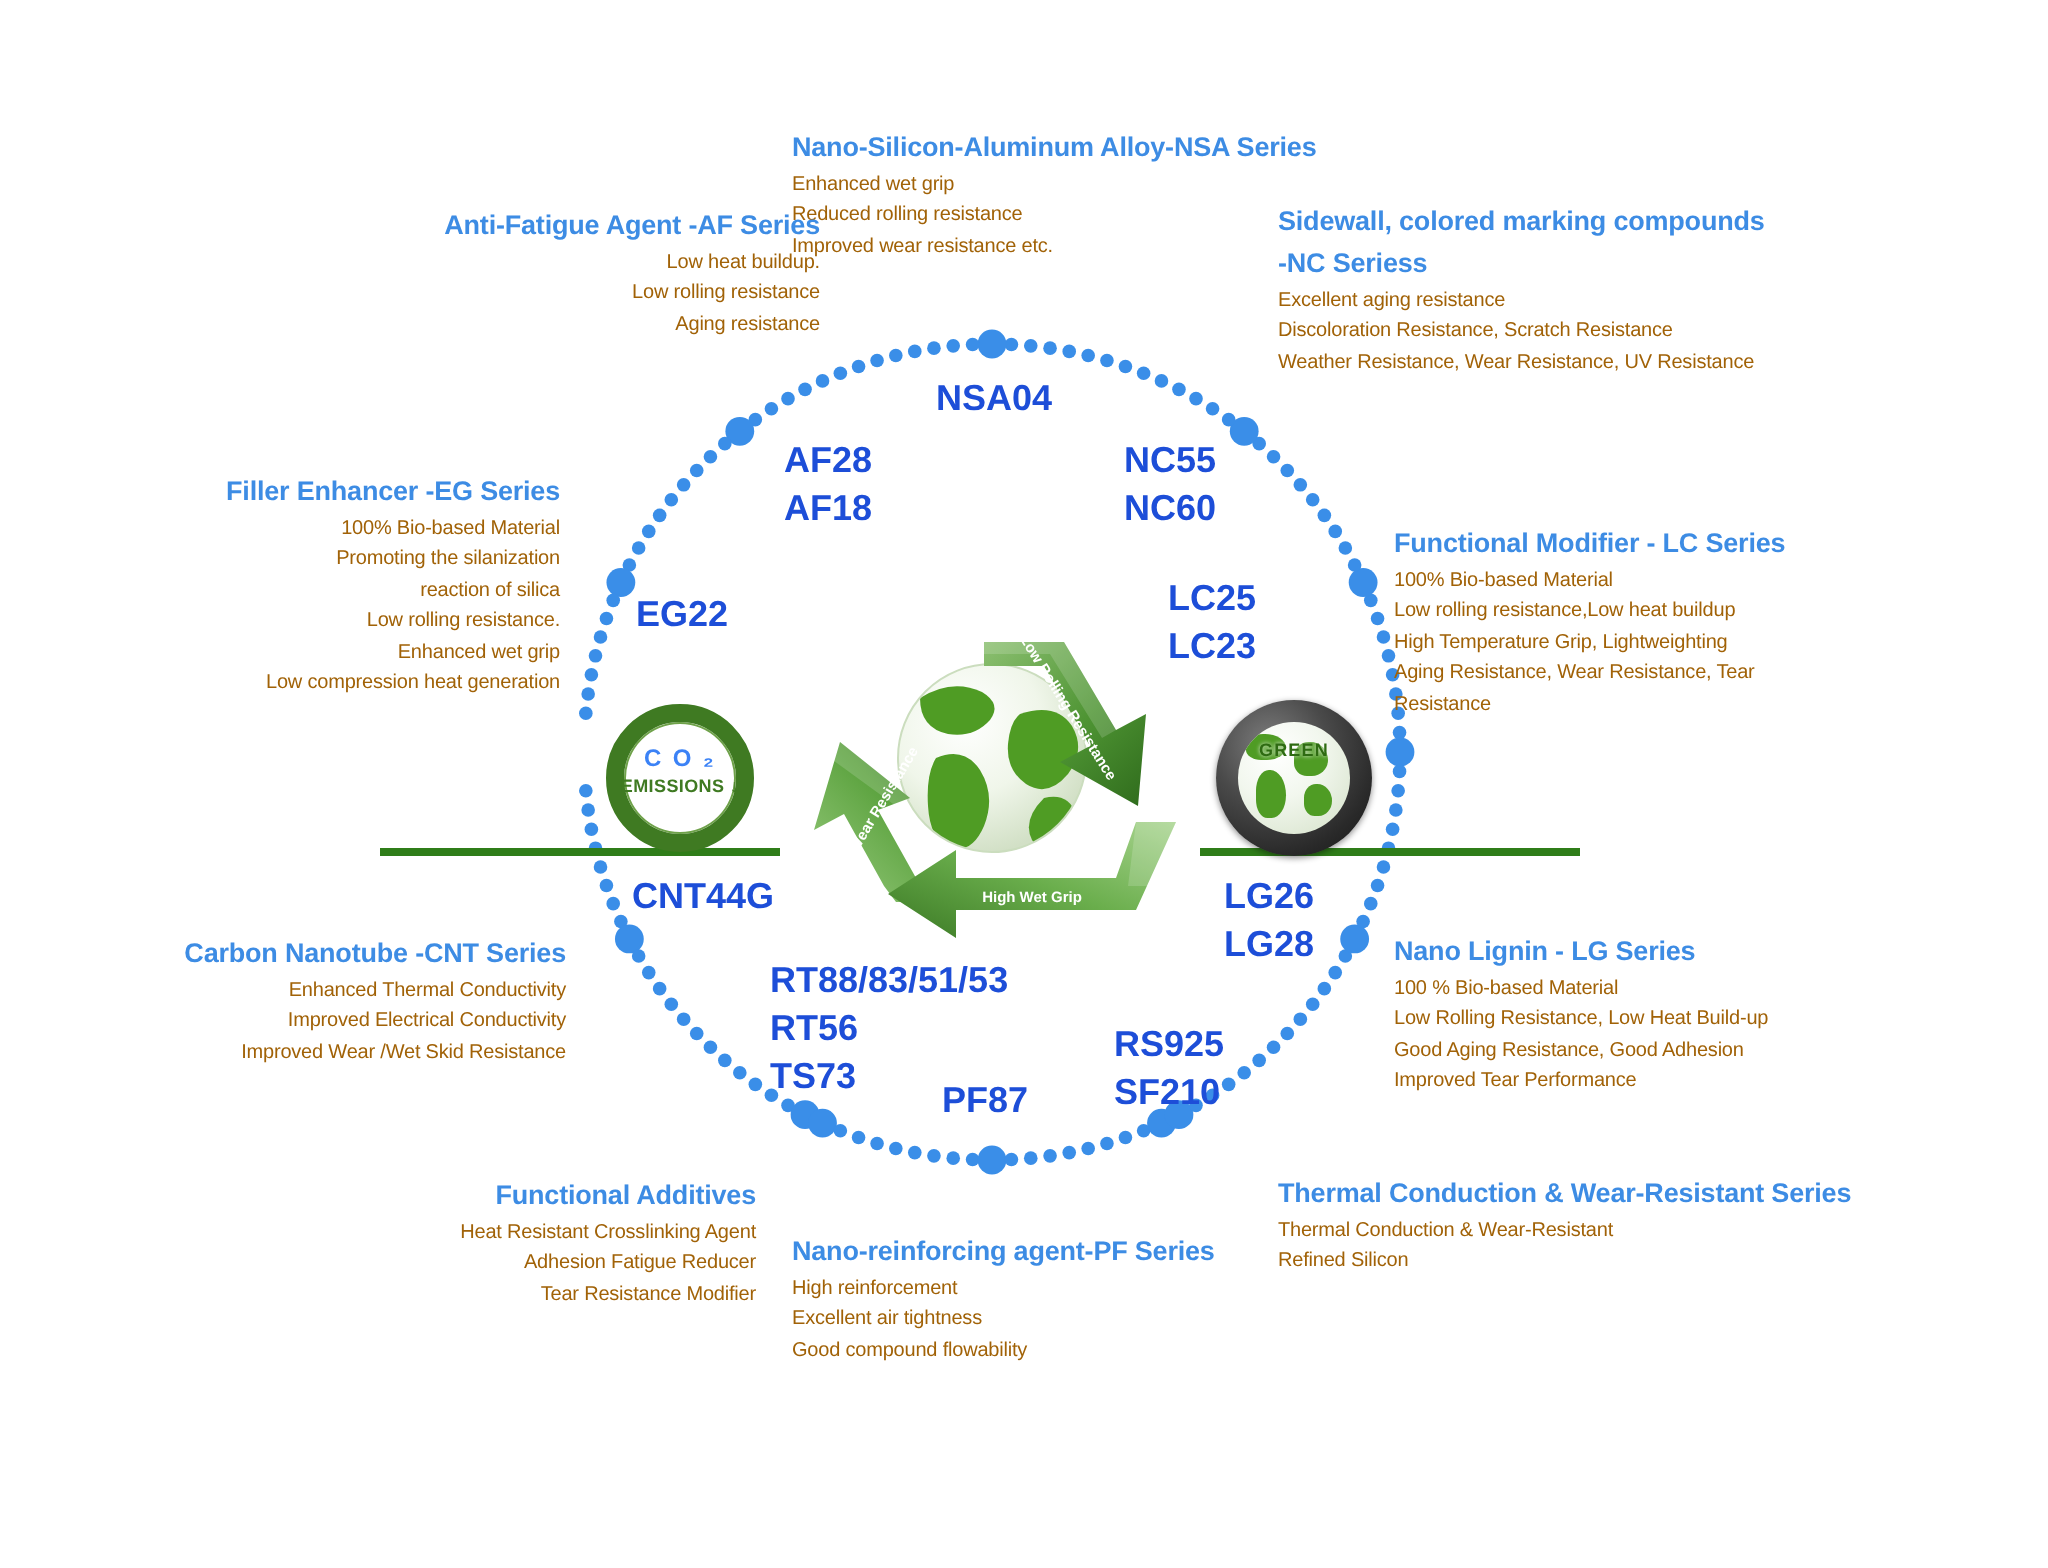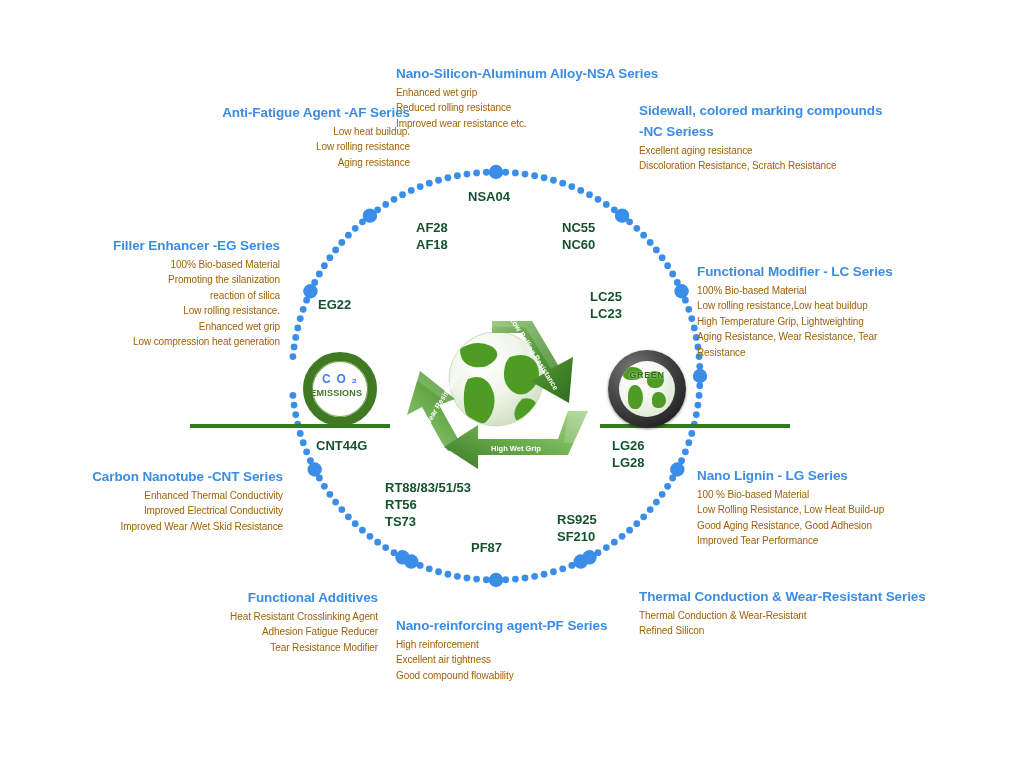--- a/index.html
+++ b/index.html
@@ -33,23 +33,23 @@
     font-weight: normal;
     font-size: 10px;
     letter-spacing: -0.1px;
   }
   .align-right { text-align: right; }
   .align-left  { text-align: left;  }
 
   
   .code {
     position: absolute;
-    color: #14532d;
+    color: #1d4ed8;
     font-weight: bold;
-    font-size: 13px;
+    font-size: 18px;
     line-height: 1.32;
     white-space: nowrap;
   }
   .code.r { text-align: center; }
 
   
   #ring { position: absolute; left: 0; top: 0; }
 
   
   .baseline {
@@ -371,20 +371,21 @@
     <div class="itm">Low heat buildup.</div>
     <div class="itm">Low rolling resistance</div>
     <div class="itm">Aging resistance</div>
   </div>
 
   <div class="block align-left" style="left:639px; top:101px;">
     <div class="hdr">Sidewall, colored marking compounds</div>
     <div class="hdr">-NC Seriess</div>
     <div class="itm">Excellent aging resistance</div>
     <div class="itm">Discoloration Resistance, Scratch Resistance</div>
+    <div class="itm">Weather Resistance, Wear Resistance, UV Resistance</div>
   </div>
 
   <div class="block align-right" style="left:0px; top:236px; width:280px;">
     <div class="hdr">Filler Enhancer -EG Series</div>
     <div class="itm">100% Bio-based Material</div>
     <div class="itm">Promoting the silanization</div>
     <div class="itm">reaction of silica</div>
     <div class="itm">Low rolling resistance.</div>
     <div class="itm">Enhanced wet grip</div>
     <div class="itm">Low compression heat generation</div>
@@ -431,21 +432,21 @@
   <div class="block align-left" style="left:639px; top:587px;">
     <div class="hdr">Thermal Conduction &amp; Wear-Resistant Series</div>
     <div class="itm">Thermal Conduction &amp; Wear-Resistant</div>
     <div class="itm">Refined Silicon</div>
   </div>
 
   <div class="code" style="left:468px; top:188px;">
     <div>NSA04</div>
   </div>
 
-  <div class="code" style="left:392px; top:219px;margin-left:24px;">
+  <div class="code" style="left:392px; top:219px;">
     <div>AF28</div>
     <div>AF18</div>
   </div>
 
   <div class="code" style="left:562px; top:219px;text-align:center;">
     <div>NC55</div>
     <div>NC60</div>
   </div>
 
   <div class="code" style="left:318px; top:296px;">

